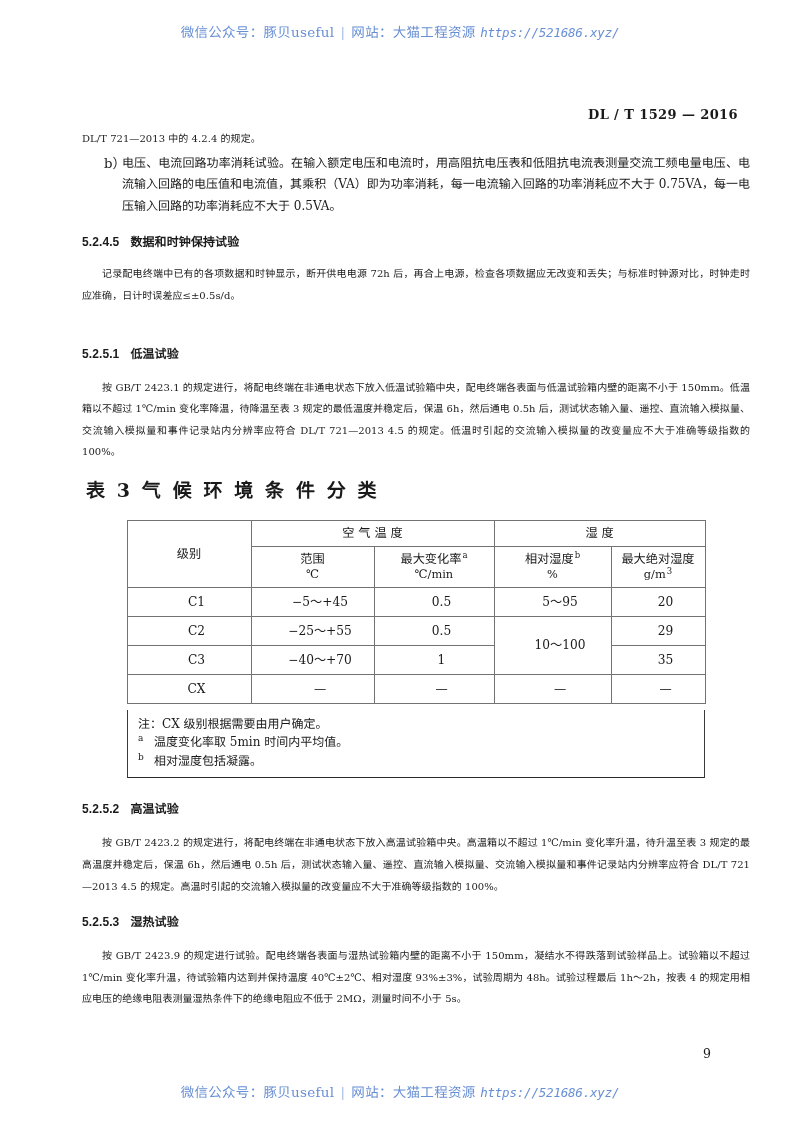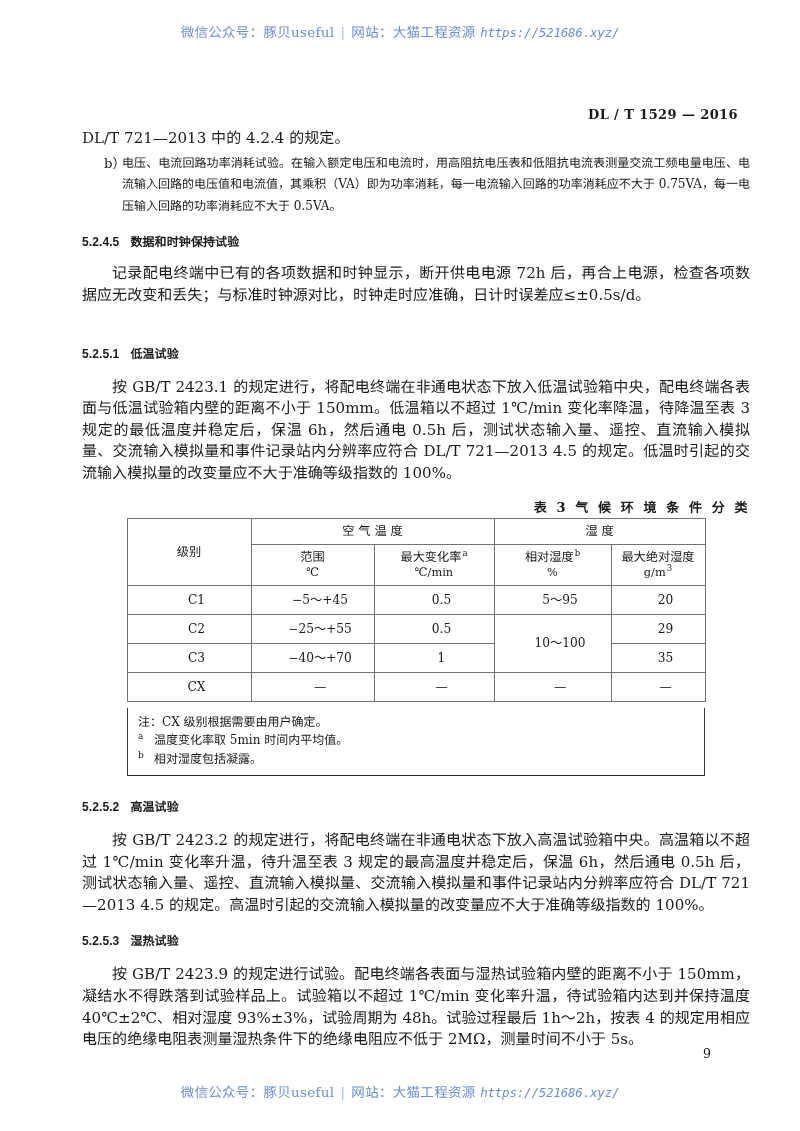--- a/index.html
+++ b/index.html
@@ -67,21 +67,21 @@
   
   .content {
     position: absolute;
     top: 128px;
     left: 82px;
     width: 668px;
   }
 
   p.para {
     margin: 0;
-    font-size: 15px;
+    font-size: 10px;
     line-height: 21.6px;
     text-align: justify;
     text-justify: inter-ideograph;
     letter-spacing: 0.05px;
   }
   p.indent { text-indent: 2em; }
 
   .list-item {
     display: flex;
     margin-top: 3px;
@@ -119,26 +119,26 @@
   .sp-16 { height: 16px; }
   .sp-13 { height: 13px; }
   .sp-11 { height: 11px; }
   .sp-22 { height: 22px; }
 
   
   .table-wrap {
     margin-top: 12px;
   }
   .table-caption {
-    text-align: right;
-    font-size: 13px;
+    text-align: left;
+    font-size: 19px;
     font-weight: bold;
     font-family: "DejaVu Serif", "Liberation Serif", serif;
     letter-spacing: 2.6px;
-    margin-bottom: 2px;
+    margin-bottom: 18px;
     padding-left: 4px;
   }
   table.t3 {
     border-collapse: collapse;
     width: 578px;
     margin: 0 auto;
     table-layout: fixed;
     font-size: 12.2px;
     font-family: "DejaVu Serif", "Liberation Serif", serif;
   }

